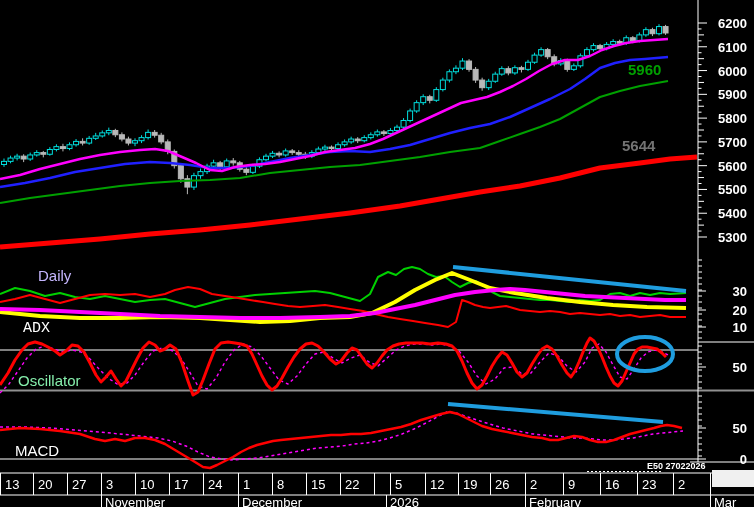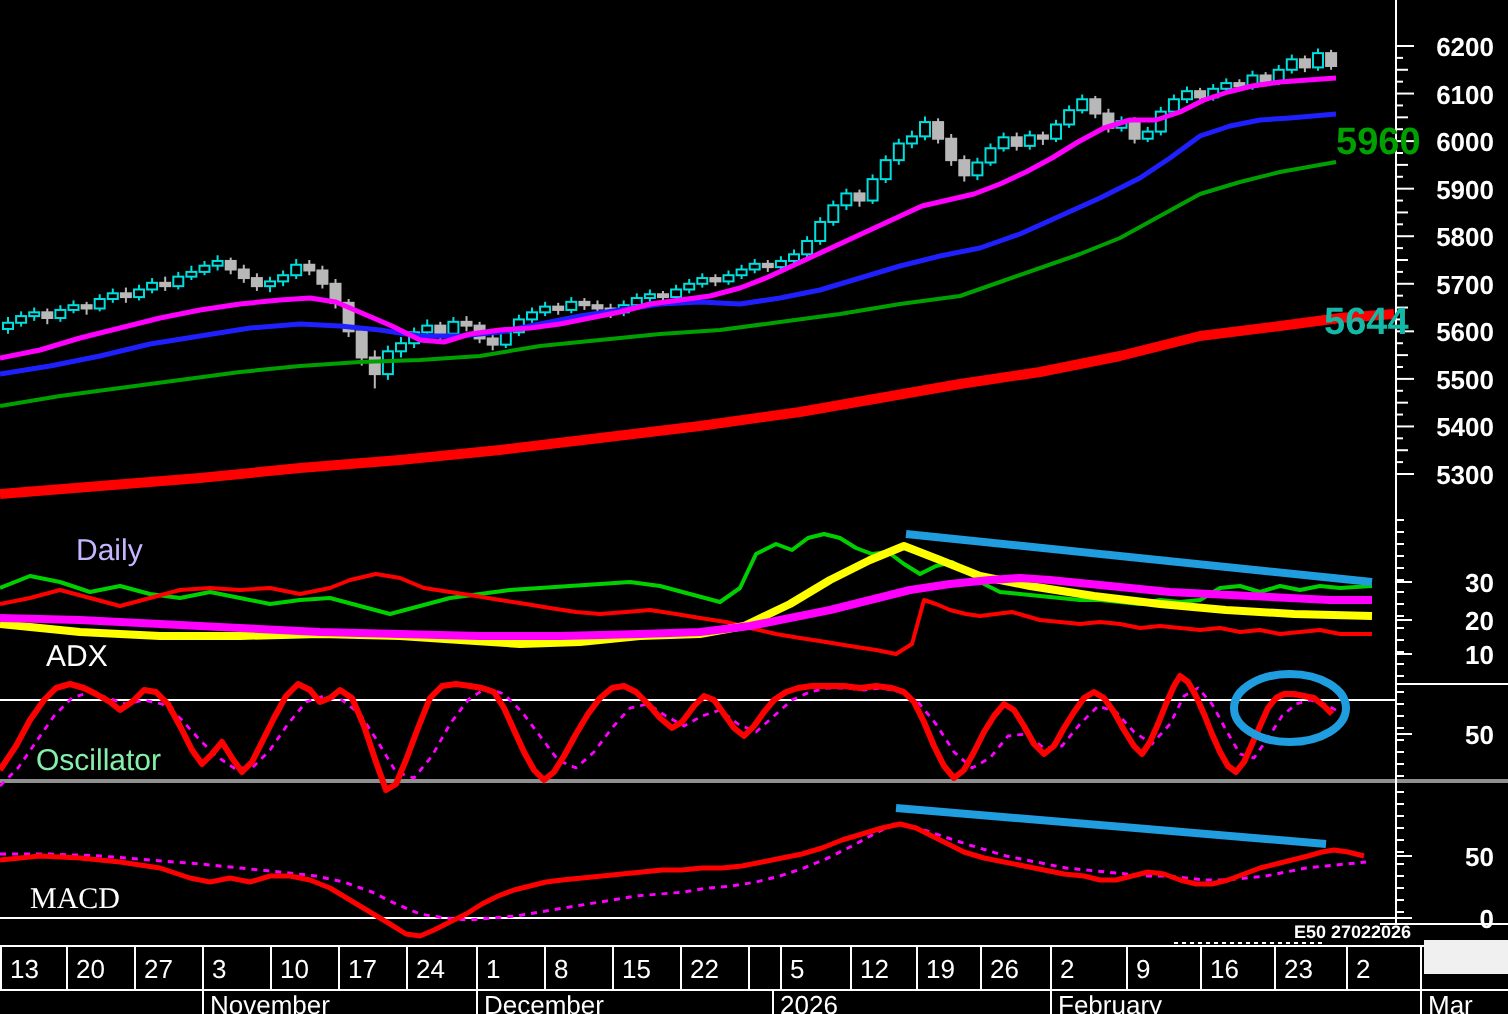--- a/index.html
+++ b/index.html
@@ -1,20 +1,20 @@
 <!DOCTYPE html>
 <html><head>
 <meta charset="utf-8">
 <style>
   html,body{margin:0;padding:0;background:#000;width:754px;height:507px;overflow:hidden;}
   body{position:relative;font-family:"Liberation Sans",sans-serif;}
   #chart-svg{position:absolute;left:0;top:0;}
   svg text{font-family:"Liberation Sans",sans-serif;fill:#ffffff;}
   .overlay-label{position:absolute;color:#fff;font-size:15px;line-height:1;white-space:nowrap;}
-  .price-flag{position:absolute;font-size:19px;font-weight:700;line-height:1;white-space:nowrap;margin-left:40px;}
+  .price-flag{position:absolute;font-size:15px;font-weight:700;line-height:1;white-space:nowrap;}
   .symbol-label{position:absolute;font-size:9px;font-weight:700;color:#fff;line-height:1;white-space:nowrap;padding-left:48px;}
 </style>
 </head>
 <body>
 
 <svg id="chart-svg" width="754" height="507">
     <rect x="0" y="0" width="754" height="507" fill="#000000"></rect>
     <line x1="0" y1="350" x2="698" y2="350" stroke="#ffffff" stroke-width="1"></line>
     <line x1="0" y1="390.5" x2="754" y2="390.5" stroke="#909090" stroke-width="2"></line>
     <line x1="0" y1="459" x2="698" y2="459" stroke="#ffffff" stroke-width="1"></line>
@@ -385,18 +385,18 @@
     <text x="390" y="507" font-size="13" text-anchor="start" font-weight="400" fill="#fff">2026</text>
     <line x1="525.5" y1="495" x2="525.5" y2="507" stroke="#fff" stroke-width="1"></line>
     <text x="529" y="507" font-size="13" text-anchor="start" font-weight="400" fill="#fff">February</text>
     <line x1="710.5" y1="495" x2="710.5" y2="507" stroke="#fff" stroke-width="1"></line>
     <text x="714" y="507" font-size="13" text-anchor="start" font-weight="400" fill="#fff">Mar</text>
     <rect x="712" y="470" width="42" height="17" fill="#f0f0f0"></rect>
     <line x1="587" y1="471.5" x2="662" y2="471.5" stroke="#fff" stroke-width="1" stroke-dasharray="2,2"></line>
   </svg>
 
 <div class="overlay-label" style="left: 38px; top: 268px; color: #c4b5fd;">Daily</div>
-<div class="overlay-label" style="left: 23px; top: 321px; color: rgb(255, 255, 255);">ADX</div>
+<div class="overlay-label" style="left: 23px; top: 321px; color: rgb(255, 255, 255); font-family: Liberation Mono, monospace;">ADX</div>
 <div class="overlay-label" style="left: 18px; top: 373px; color: #86efac;">Oscillator</div>
-<div class="overlay-label" style="left: 15px; top: 443px; color: rgb(255, 255, 255); font-family: Liberation Serif, serif;">MACD</div>
+<div class="overlay-label" style="left: 15px; top: 443px; color: rgb(255, 255, 255);">MACD</div>
 <div class="price-flag" style="left: 628px; top: 62px; color: rgb(0, 160, 0);">5960</div>
-<div class="price-flag" style="left: 622px; top: 152px; color: #14b8a6; text-align: right;">5644</div>
+<div class="price-flag" style="left: 622px; top: 138px; color: #737373; text-align: right;">5644</div>
 <div class="symbol-label" style="left: 599px; top: 462px; color: rgb(255, 255, 255);">E50 27022026</div>
 
 </body></html>

